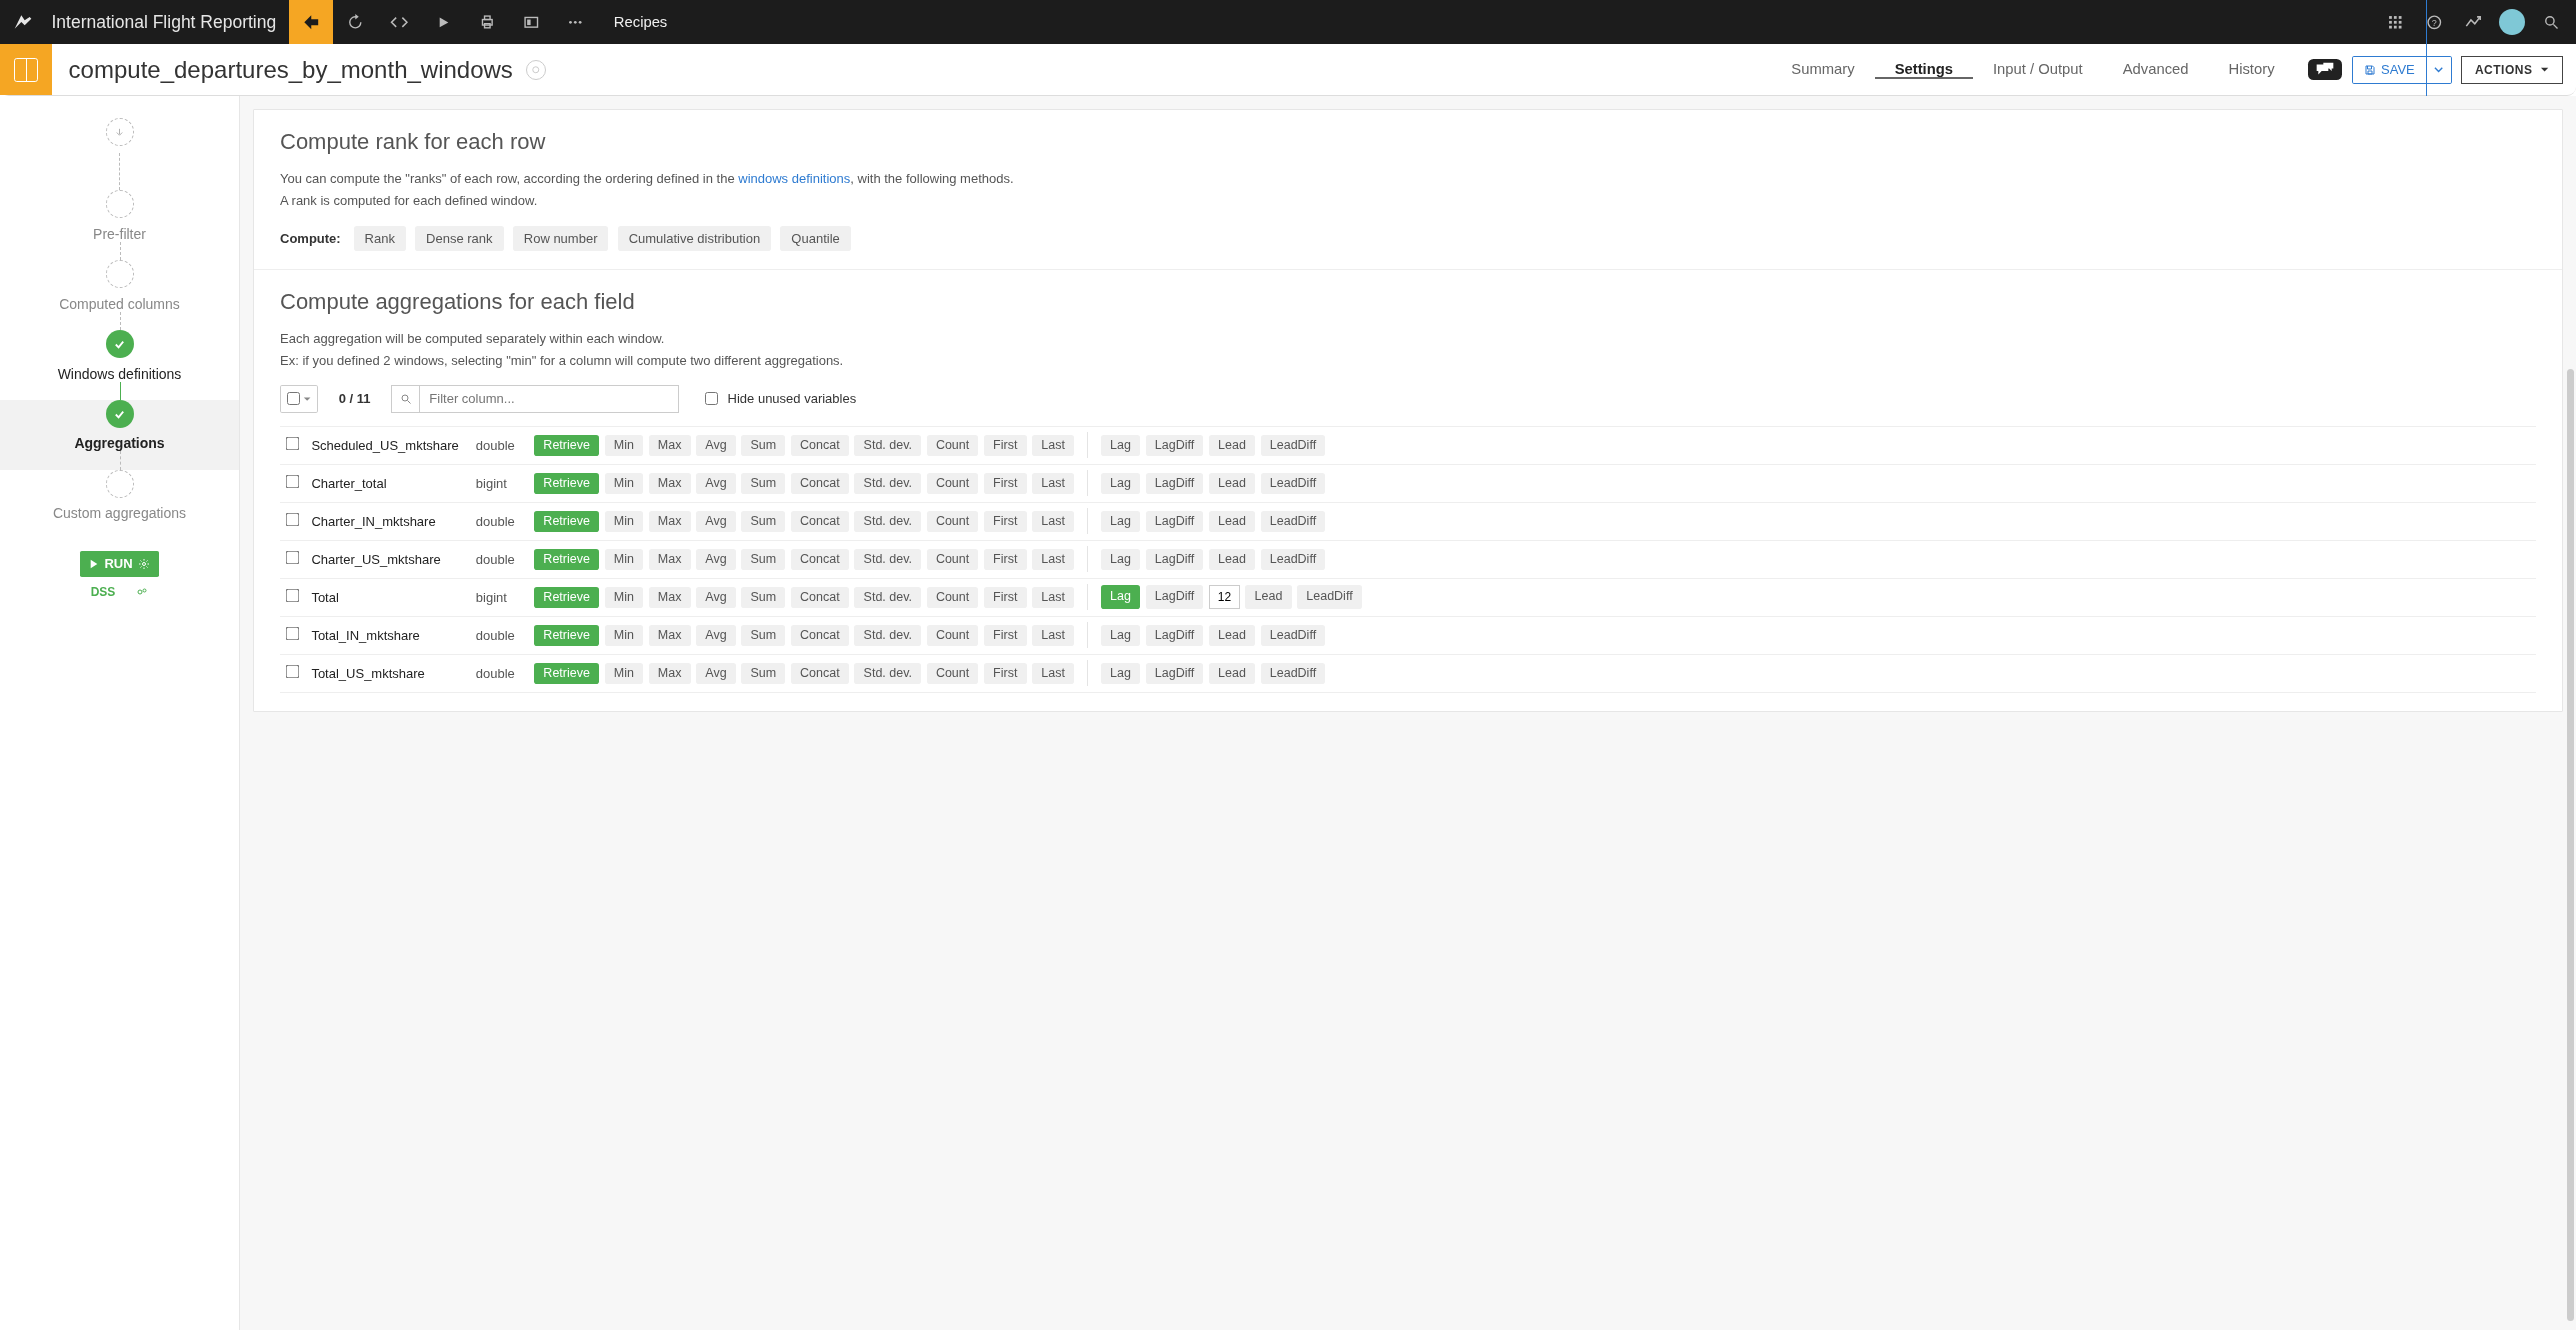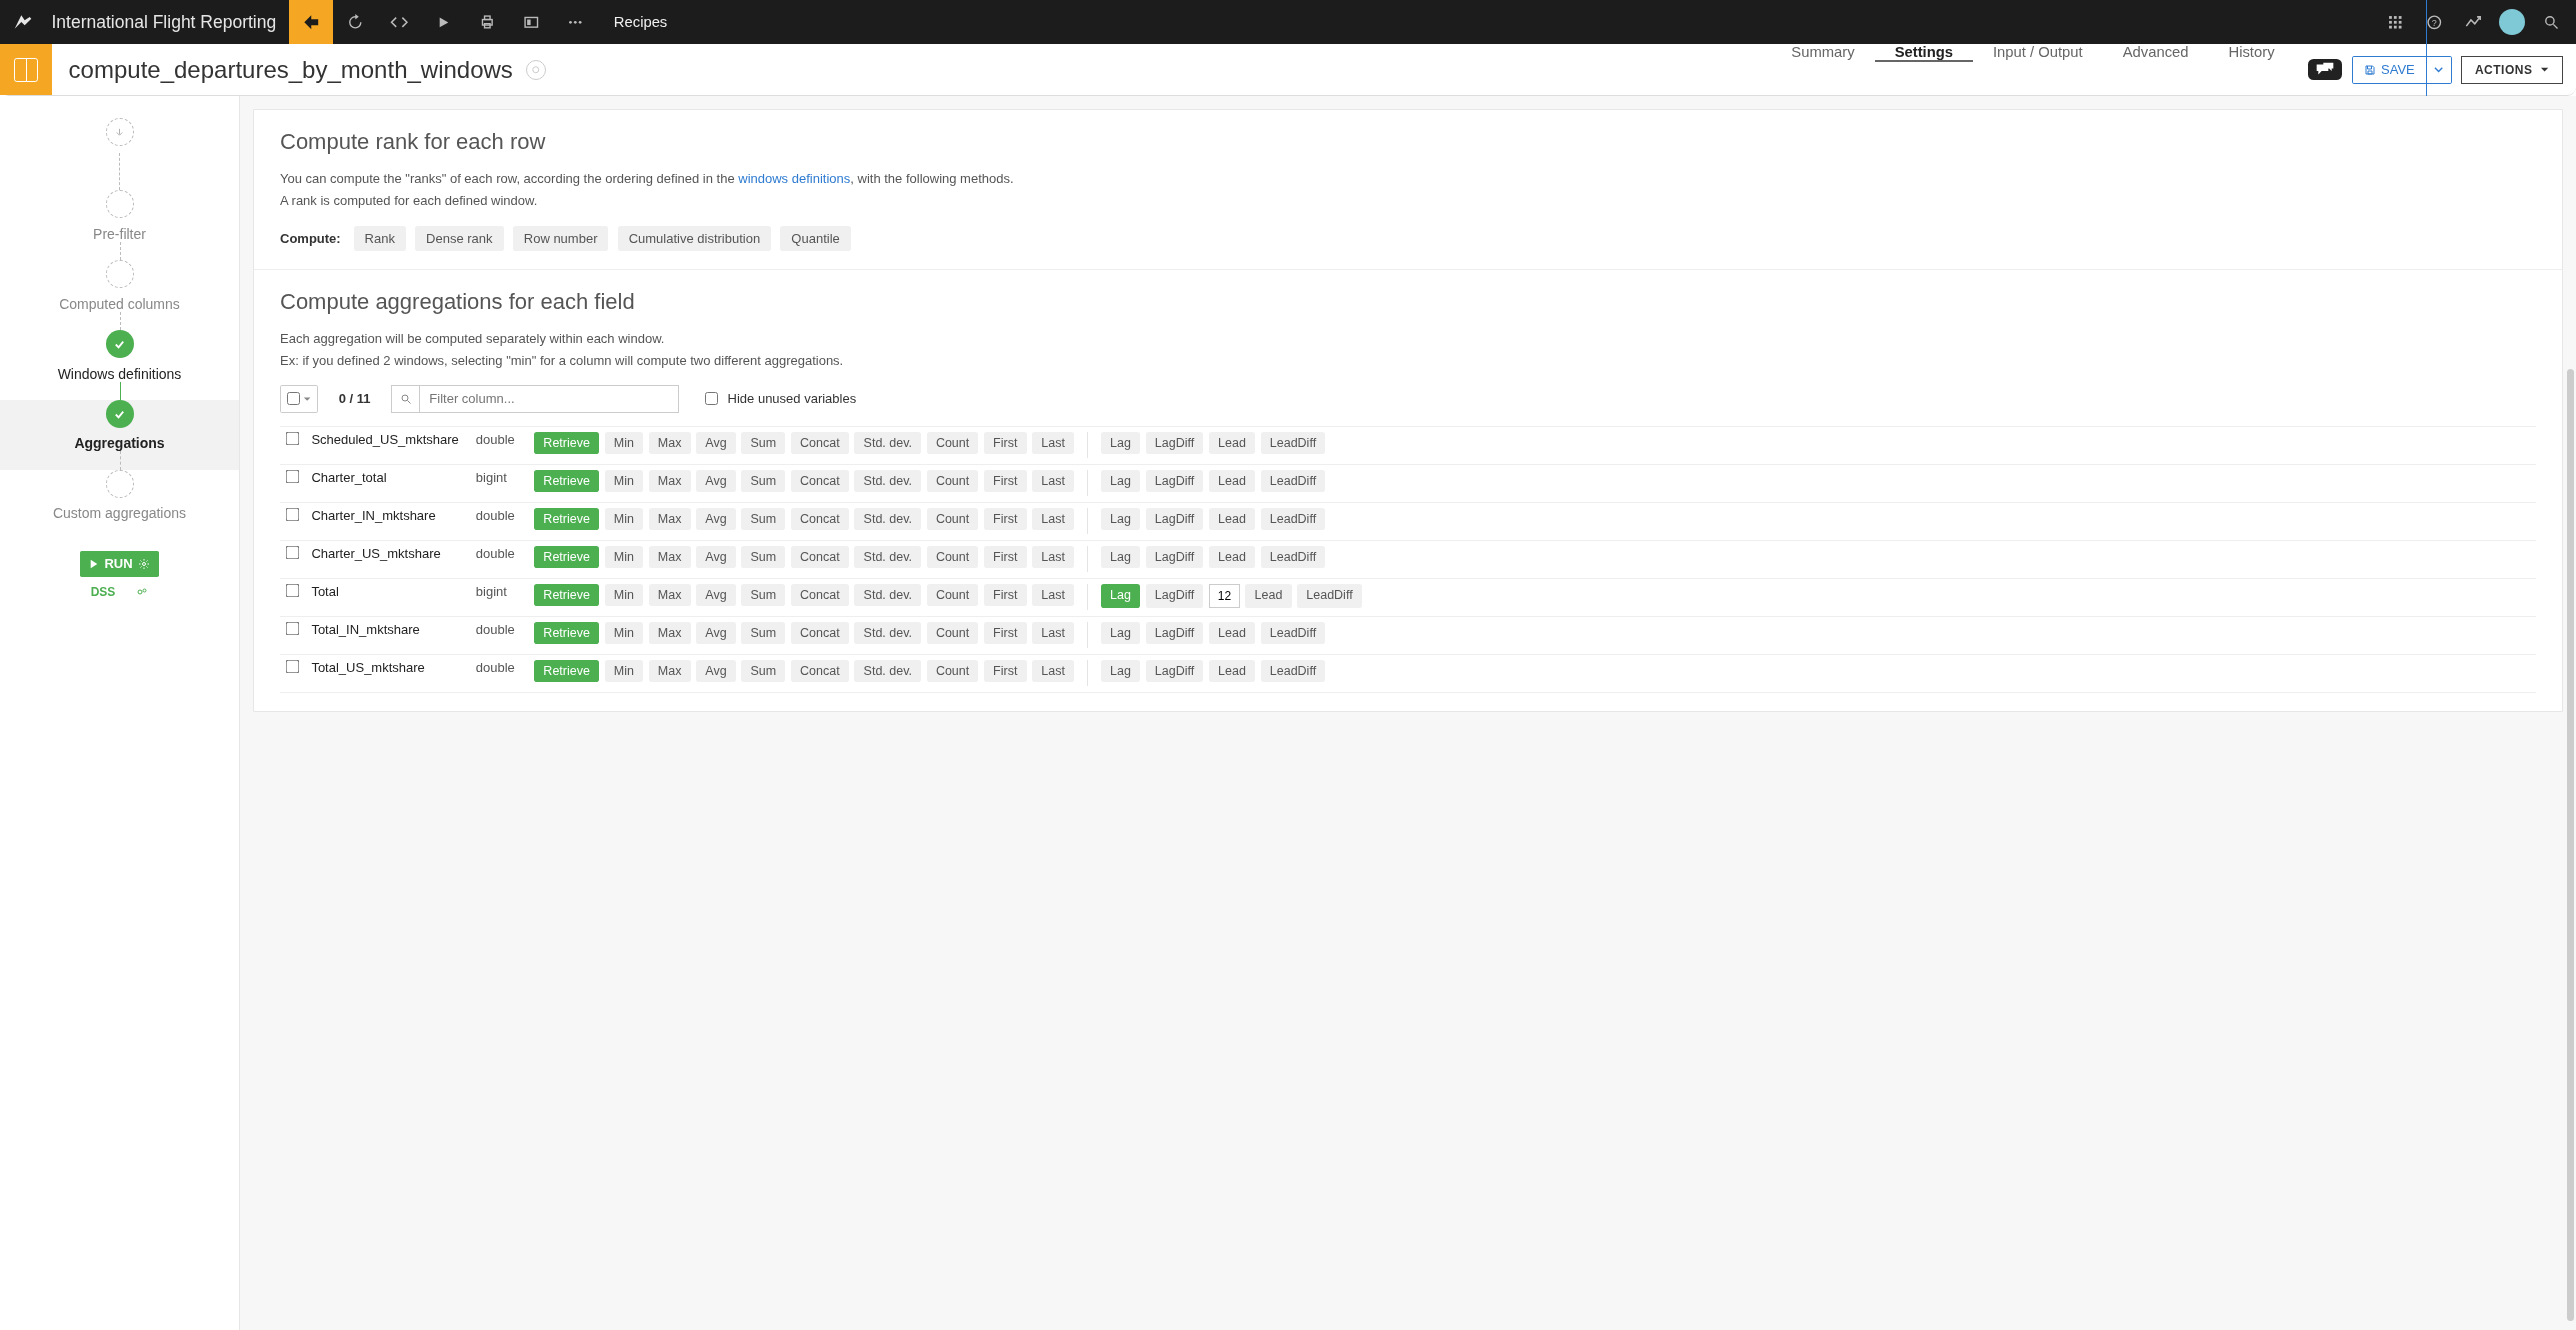--- a/index.html
+++ b/index.html
@@ -21,21 +21,21 @@
 
 
 .subheader { height: 52px; border-bottom: 0.9px solid #ddd; display: flex; align-items: stretch; background: #fff; border-radius: 9px; }
 .subheader .yellow-square { width: 52px; background: #f5a623; display:flex; align-items:center; justify-content:center; }
 .subheader .yellow-square .inner { width:24px; height:24px; border:1.8px solid #fff; border-radius:2.8px; display:flex; }
 .subheader .yellow-square .inner span { flex:1; border-right:1.8px solid #fff; }
 .subheader .yellow-square .inner span:last-child { border-right:none; }
 .subheader .recipe-name { font-size: 24px; font-weight: 400; color: #333; display: flex; align-items: center; padding: 0 16.6px; gap: 13px; }
 .subheader .target-icon { width:20px; height:20px; border:1.8px solid #ccc; border-radius:50%; position:relative; }
 .subheader .target-icon::before { content:''; position:absolute; left:50%; top:50%; width:5.5px; height:5.5px; border:1.8px solid #ccc; border-radius:50%; transform:translate(-50%,-50%); }
-.subheader .tabs { display: flex; align-items: flex-start; margin-left: auto; }
+.subheader .tabs { display: flex; align-items: center; margin-left: auto; }
 .subheader .tab { padding: 0 20px; display: flex; align-items: center; font-size: 14.8px; color: #666; cursor: pointer; border-bottom: 2.8px solid transparent; }
 .subheader .tab.on { color: #222; font-weight: 600; border-bottom-color: #666; }
 .subheader .actions-area { display: flex; align-items: center; gap: 9.2px; padding: 8px 13px; }
 .discuss-badge { background: #222; color:#fff; border-radius: 5.5px; padding: 2.8px 7.4px; display:flex; align-items:center; }
 .save-btn { border: 0.9px solid #2e7bd1; color: #2e7bd1; height: 28px; display: flex; align-items: center; border-radius: 1.8px; }
 .save-btn .main { padding: 0 11px; border-right: 0.9px solid #2e7bd1; display:flex; align-items:center; gap:5.5px; height:100%; }
 .save-btn .caret { width: 24px; display:flex; align-items:center; justify-content:center; height:100%; }
 .actions-btn { border: 0.9px solid #444; height: 28px; padding: 0 13px; display: flex; align-items: center; gap: 7.4px; font-weight: 600; font-size: 12px; letter-spacing: 0.5px; }
 
 
@@ -69,21 +69,21 @@
 
 .filter-bar { display: flex; align-items: center; gap: 17px; margin-top: 13px; }
 .filter-bar .cb-box { border: 0.9px solid #ccc; border-radius: 1.8px; height: 28px; display:flex; align-items:center; padding: 0 5.5px; gap:3.7px; }
 .filter-bar .count { font-weight: 600; color:#333; white-space: nowrap; padding: 0 3.7px; }
 .filter-bar .search-wrap { border: 0.9px solid #ccc; height: 28px; display: flex; align-items: center; }
 .filter-bar .search-wrap .icn { width: 28px; display:flex; align-items:center; justify-content:center; border-right:0.9px solid #ccc; height:100%; color:#888;}
 .filter-bar .search-wrap input { border: none; outline: none; padding: 0 9.2px; width: 258px; font-size:13px; }
 .filter-bar .hide-cb { display:flex; align-items:center; gap:9.2px; margin-left:9.2px; color:#333; }
 
 .agg-table { margin-top: 13px; border-top: 0.9px solid #eee; }
-.agg-row { display: flex; align-items: flex-start; border-bottom: 0.9px solid #eee; padding: 5.5px 0; gap: 7.4px; }
+.agg-row { display: flex; align-items: center; border-bottom: 0.9px solid #eee; padding: 5.5px 0; gap: 7.4px; }
 .agg-row .cb { width: 24px; text-align: center; }
 .agg-row .cb input { transform: scale(1.05); }
 .agg-row .name { width: 157px; font-size: 13px; color: #222; white-space: nowrap; overflow: hidden; text-overflow: ellipsis; }
 .agg-row .dtype { width: 51px; font-size: 13px; color: #555; }
 .agg-row .btns { display: flex; gap: 5.5px; flex-wrap: nowrap; }
 .agg-row .divider { border-left: 0.9px solid #e4e4e4; height: 26px; margin: 0 5.5px; }
 .agg-row .lag-num { width: 31px; height: 24px; border:0.9px solid #ccc; text-align:center; font-size:12px; }
 .tag { background: #f0f0f0; color: #555; padding: 3.7px 9.2px; border-radius: 2.8px; font-size: 12.5px; cursor: pointer; white-space: nowrap; }
 .tag.on { background: #4caf50; color: #fff; }
 

